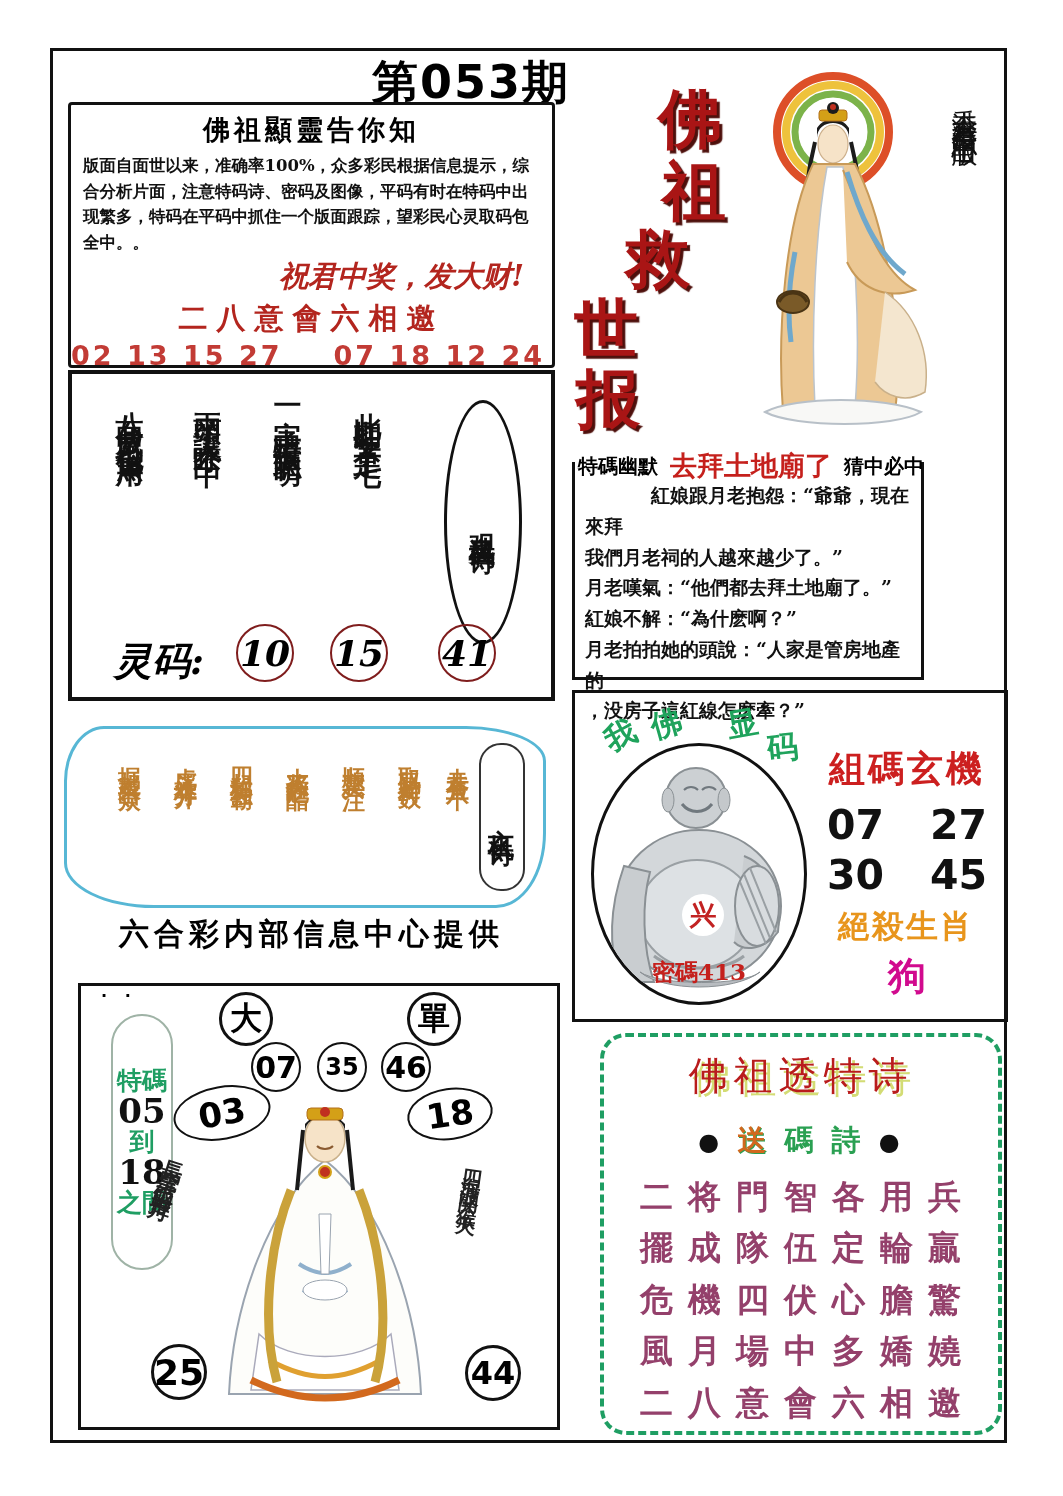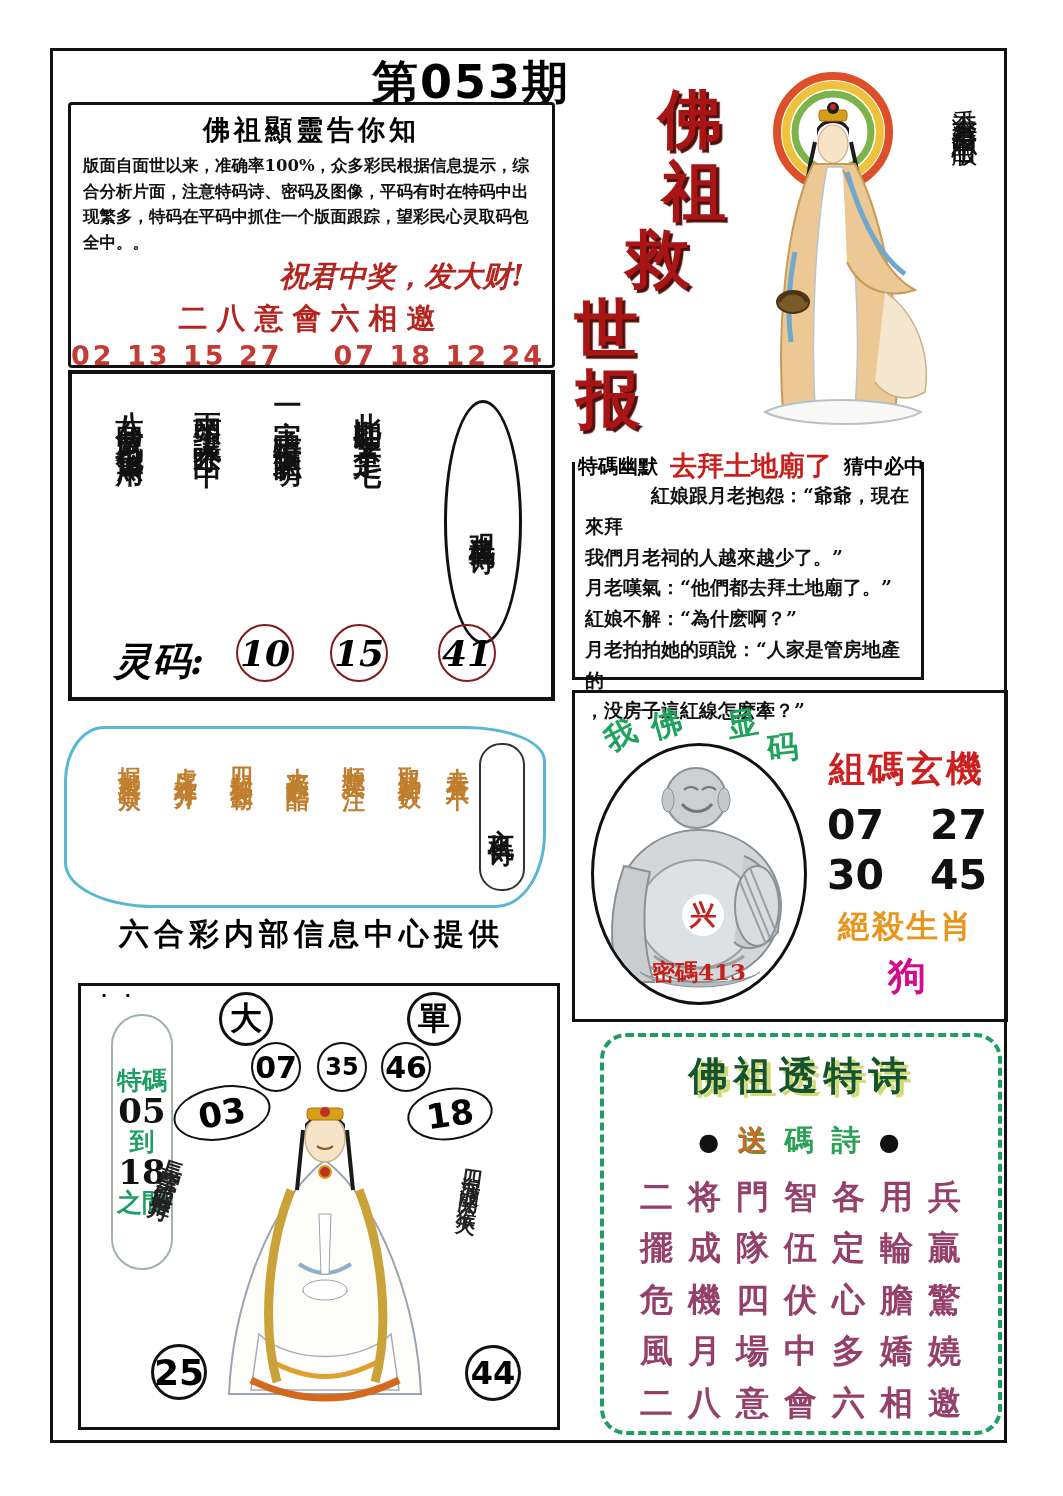--- a/index.html
+++ b/index.html
@@ -63,21 +63,21 @@
   .mima-ellipse { position:absolute; left:16px; top:50px; width:216px; height:262px; border:3px solid #111; border-radius:50%; overflow:hidden; }
   .belly-char { position:absolute; left:88px; top:148px; width:42px; height:42px; background:#fff; border-radius:50%; color:#c22222; font-size:27px; font-weight:900; display:flex; align-items:center; justify-content:center; font-family:"DejaVu Serif", serif; }
   .password { position:absolute; left:0; right:0; bottom:14px; text-align:center; color:#c5201c; font-size:23px; font-weight:900; font-family:"DejaVu Serif", serif; }
   .zuma-title { position:absolute; left:232px; top:52px; width:200px; text-align:center; color:#cc1f1f; font-size:36px; font-weight:900; font-family:"DejaVu Serif", serif; letter-spacing:3px; }
   .zuma-nums { position:absolute; left:232px; width:200px; display:flex; justify-content:center; gap:46px; font-size:41px; font-weight:800; color:#111; }
   .kill-label { position:absolute; left:226px; top:212px; width:210px; text-align:center; color:#e8951c; font-size:32px; font-weight:900; font-family:"DejaVu Serif", serif; letter-spacing:2px; }
   .kill-zodiac { position:absolute; left:232px; top:258px; width:200px; text-align:center; color:#d10a8e; font-size:38px; font-weight:900; font-family:"DejaVu Serif", serif; }
 
   
   .toute { position:absolute; left:600px; top:1033px; width:402px; height:402px; border:4px dashed #1f9e63; border-radius:26px; }
-  .toute-title { text-align:center; margin-top:12px; font-size:39px; font-weight:700; color:#14532d; font-family:"DejaVu Serif", serif; letter-spacing:6px; text-shadow:4px 3px 0 #d3dc74; }
+  .toute-title { text-align:center; margin-top:12px; font-size:39px; font-weight:400; color:#b91c1c; font-family:"DejaVu Serif", serif; letter-spacing:6px; text-shadow:4px 3px 0 #d3dc74; }
   .toute-sub { text-align:center; margin-top:18px; font-size:29px; font-weight:900; font-family:"DejaVu Serif", serif; letter-spacing:4px; }
   .toute-sub .bullet { color:#111; font-size:24px; }
   .toute-sub .c-send { color:#d2681e; text-shadow:1px 1px 0 #2aa052; }
   .toute-sub .c-green { color:#2aa052; }
   .toute-poem { margin-top:10px; text-align:center; }
   .toute-poem div { font-size:33px; font-weight:800; color:#94406b; font-family:"DejaVu Serif", serif; letter-spacing:15px; line-height:1.56; padding-left:14px; }
 </style>
 </head>
 <body>
 

